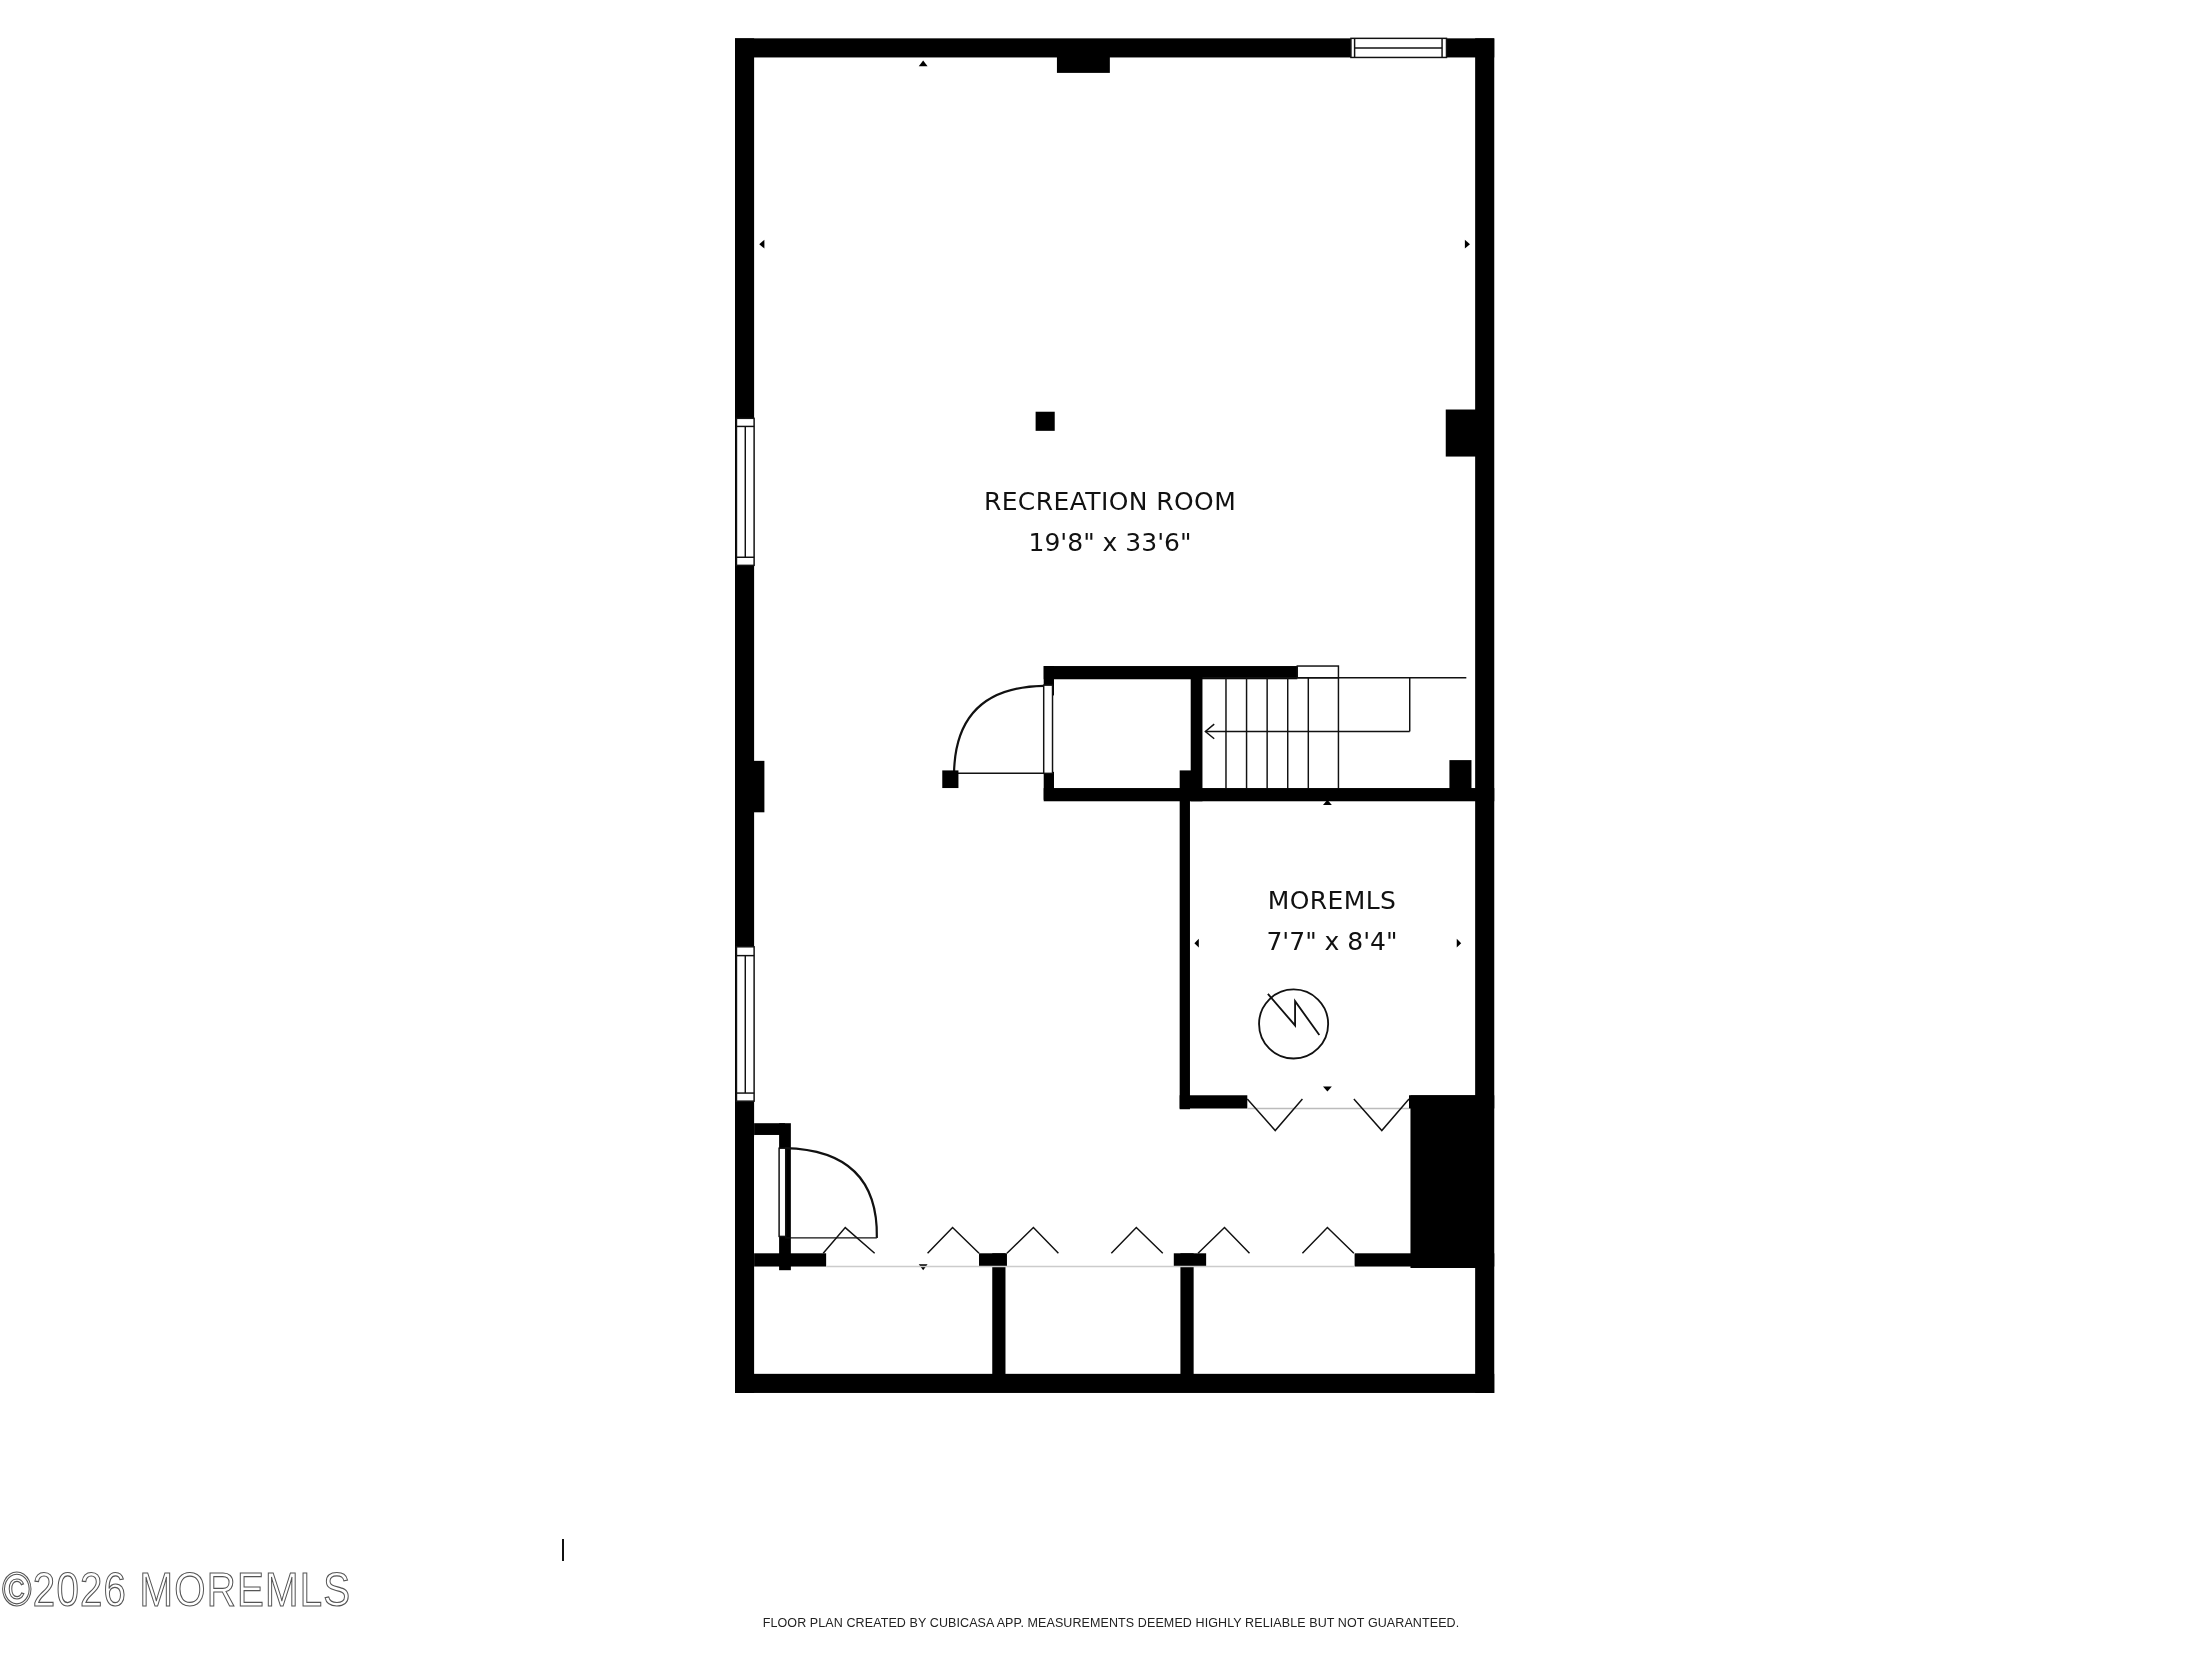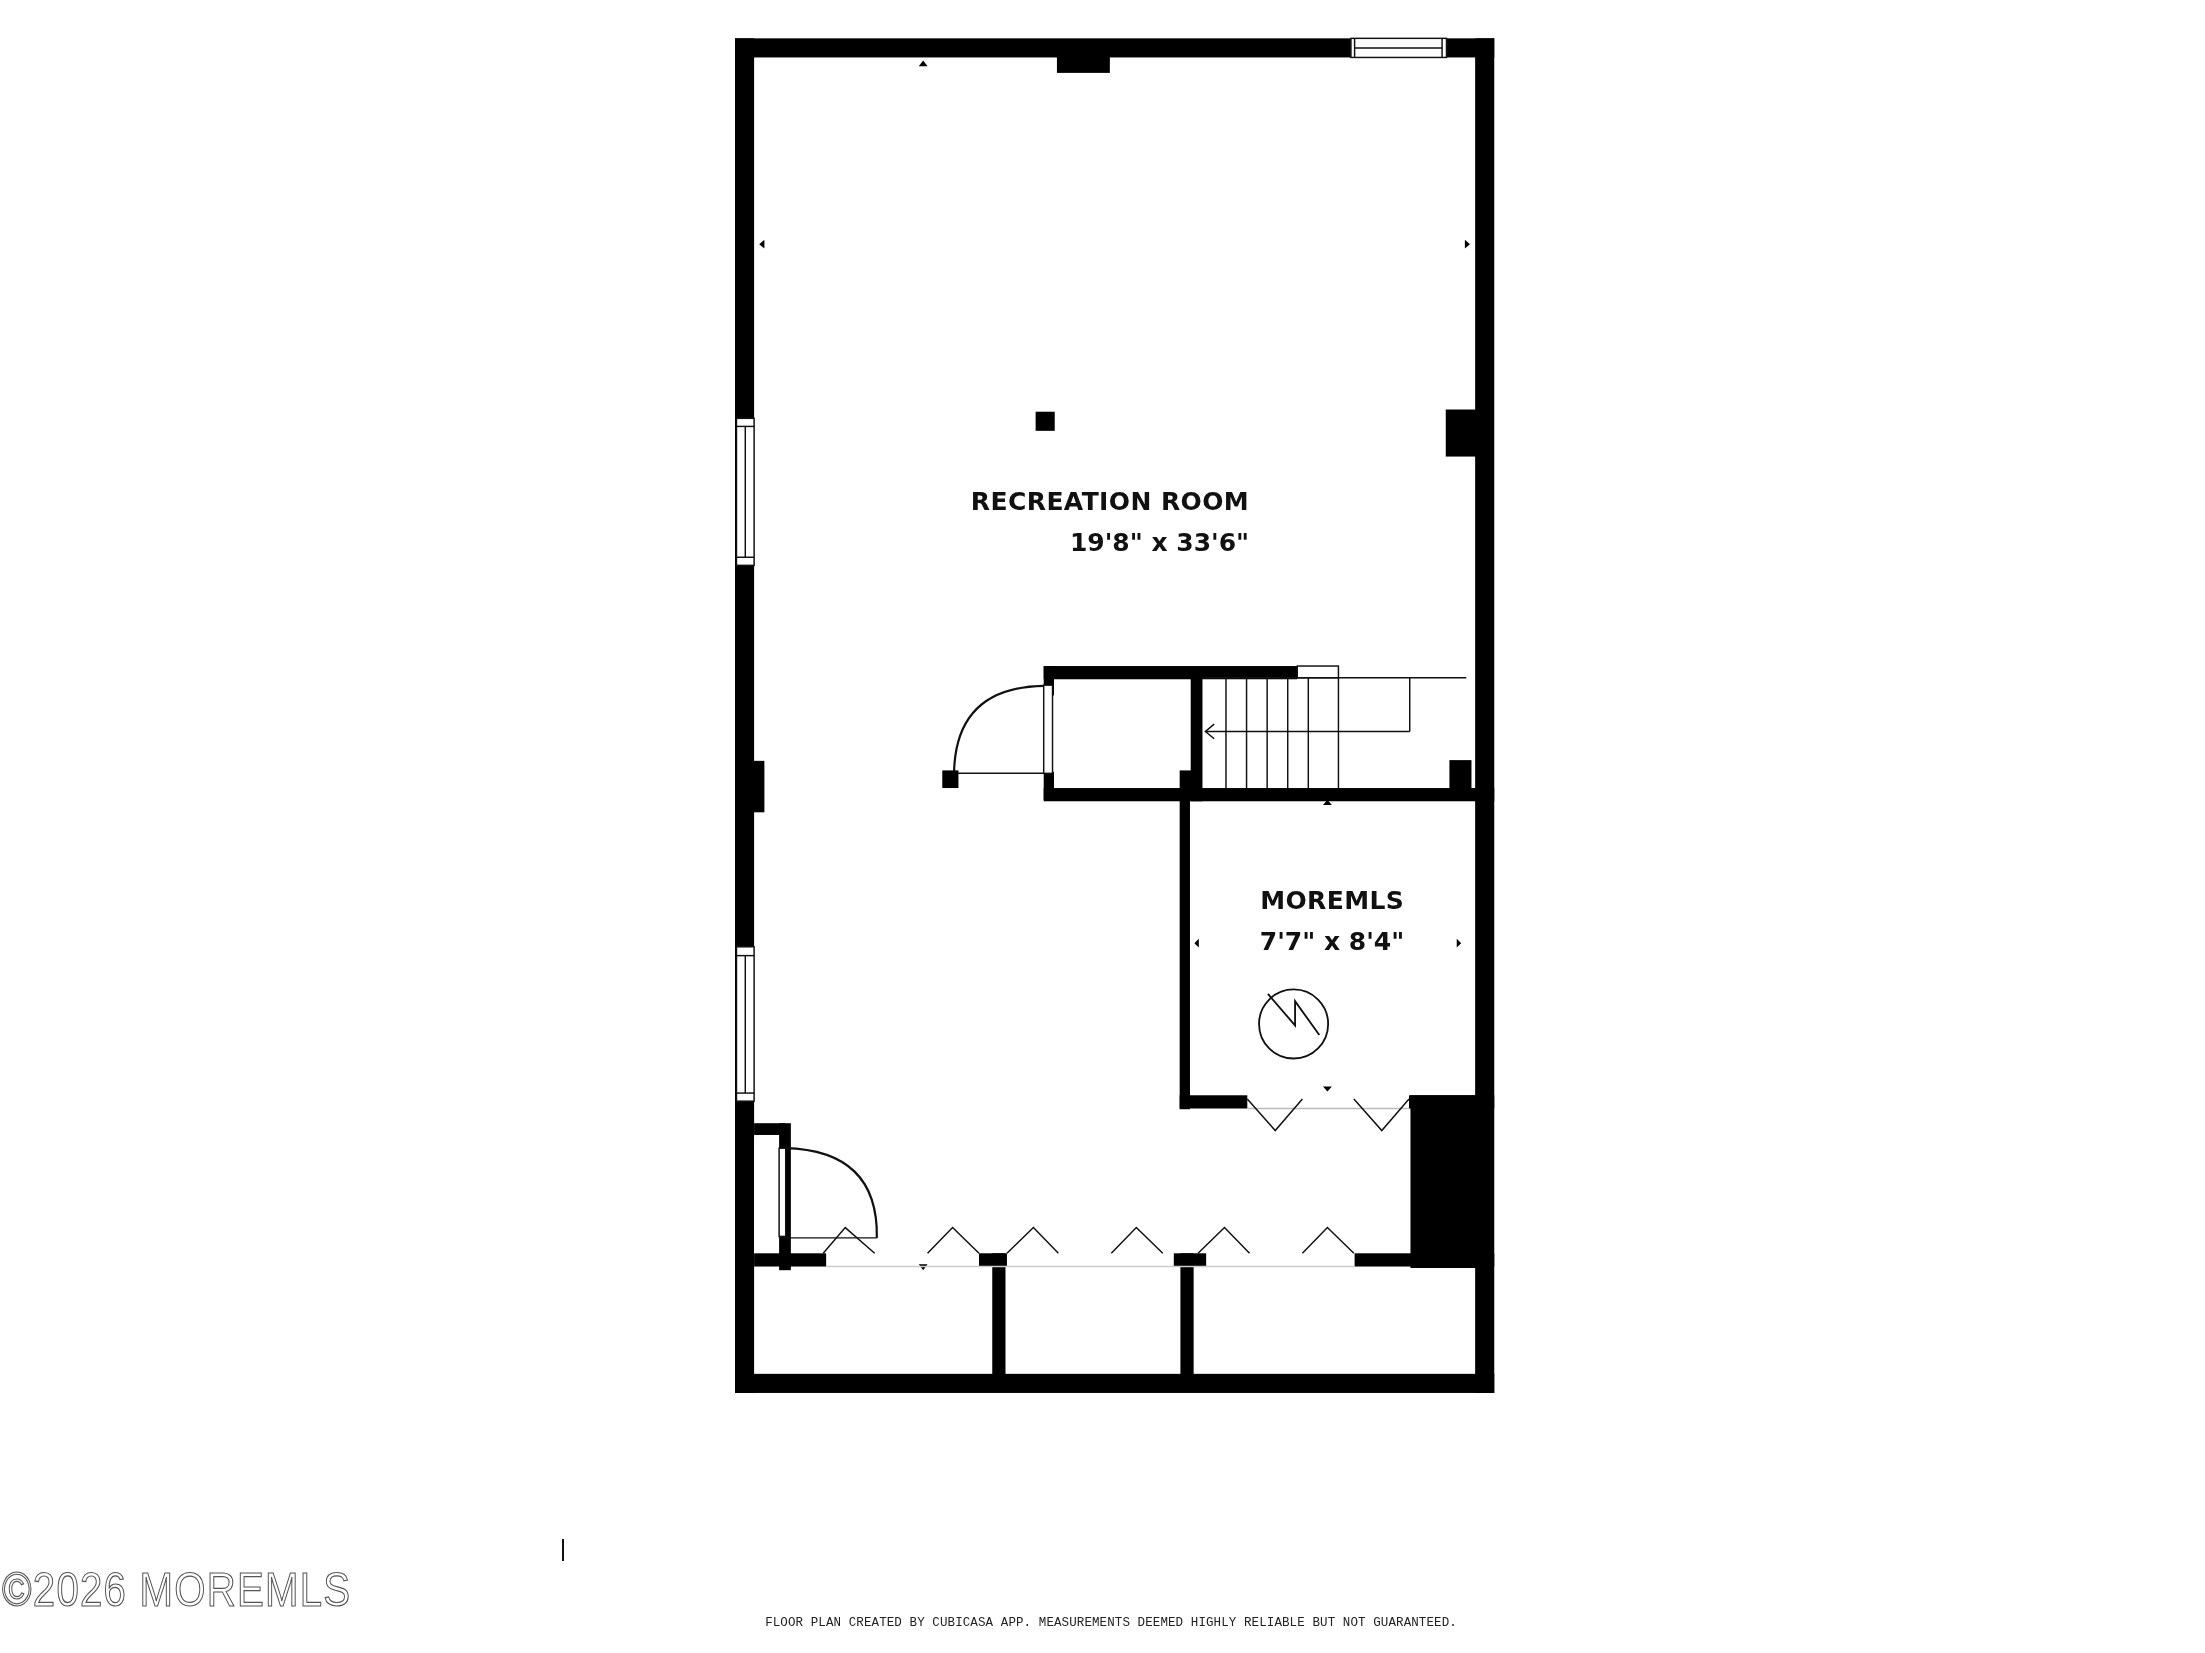--- a/index.html
+++ b/index.html
@@ -1,21 +1,21 @@
 <!DOCTYPE html>
 <html style="font-size:11.8px"><head>
 <meta charset="utf-8">
 <style>
   html, body { margin: 0; padding: 0; background: #ffffff; }
   body { width: 2205px; height: 1654px; position: relative; overflow: hidden; font-family: "DejaVu Sans", sans-serif; }
   #plan { position: absolute; left: 0; top: 0; width: 2205px; height: 1654px; }
-  .room-label { position: absolute; text-align: right; color: #111111; font-family: "DejaVu Sans", sans-serif; white-space: nowrap; transform: translateX(-50%); font-weight: bold; }
+  .room-label { position: absolute; text-align: center; color: #111111; font-family: "DejaVu Sans", sans-serif; white-space: nowrap; transform: translateX(-50%); }
   .room-name { font-size: 25px; letter-spacing: 0.4px; line-height: 1; }
   .room-dim { font-size: 25px; line-height: 1; margin-top: 16px; }
-  .disclaimer { position: absolute; left: 1111px; top: 1616px; transform: translateX(-50%); font-size: 12.5px; color: #222222; letter-spacing: 0.1px; white-space: nowrap; font-family: Liberation Mono, monospace; }
+  .disclaimer { position: absolute; left: 1111px; top: 1616px; transform: translateX(-50%); font-size: 12.5px; color: #222222; letter-spacing: 0.1px; white-space: nowrap; font-family: Liberation Sans, sans-serif; }
   .watermark { position: absolute; left: 1.5px; top: 1561px; font-size: 49px; font-family: "Liberation Sans", sans-serif; font-weight: 300; color: transparent; -webkit-text-stroke: 1.2px #555555; letter-spacing: 1.5px; white-space: nowrap; transform: scaleX(0.82); transform-origin: left top; }
   .tick { position: absolute; left: 562px; top: 1539px; width: 2.2px; height: 22px; background: #111111; }
 </style>
 </head>
 <body>
 
 <svg id="plan" viewBox="0 0 3000 2250" xmlns="http://www.w3.org/2000/svg">
 
   <g fill="#000">
     <rect x="1000" y="52" width="1033" height="26"></rect>

